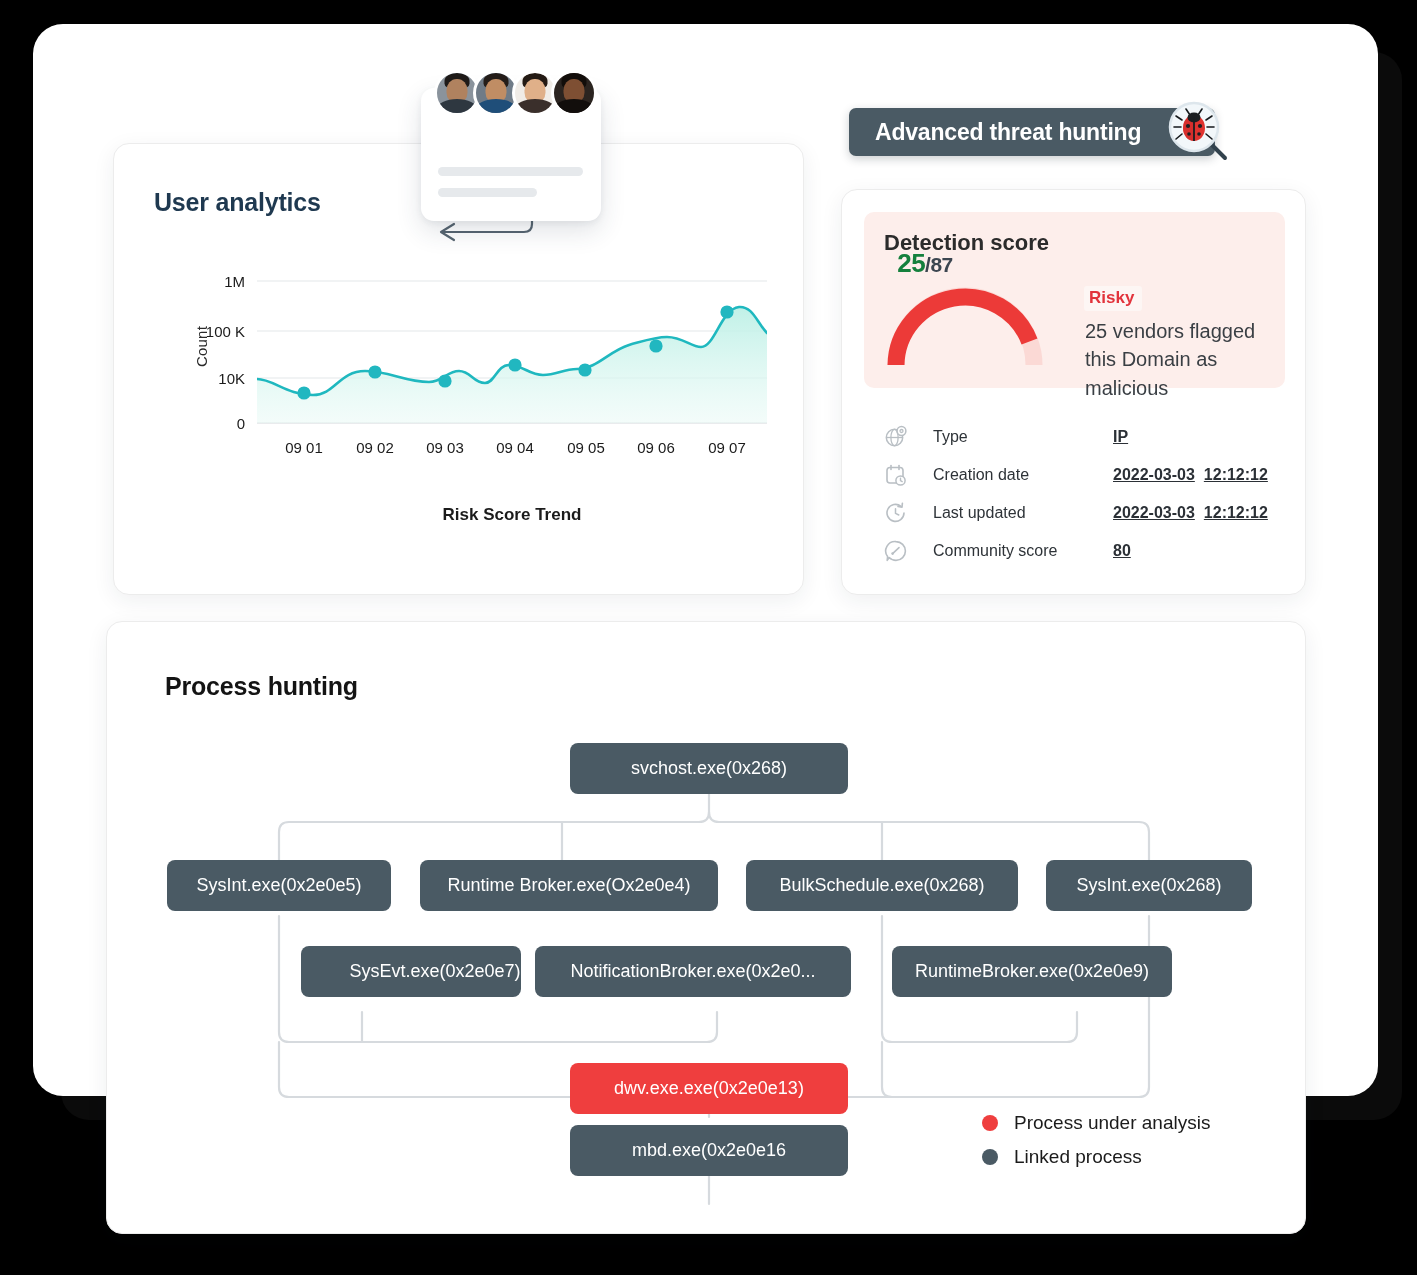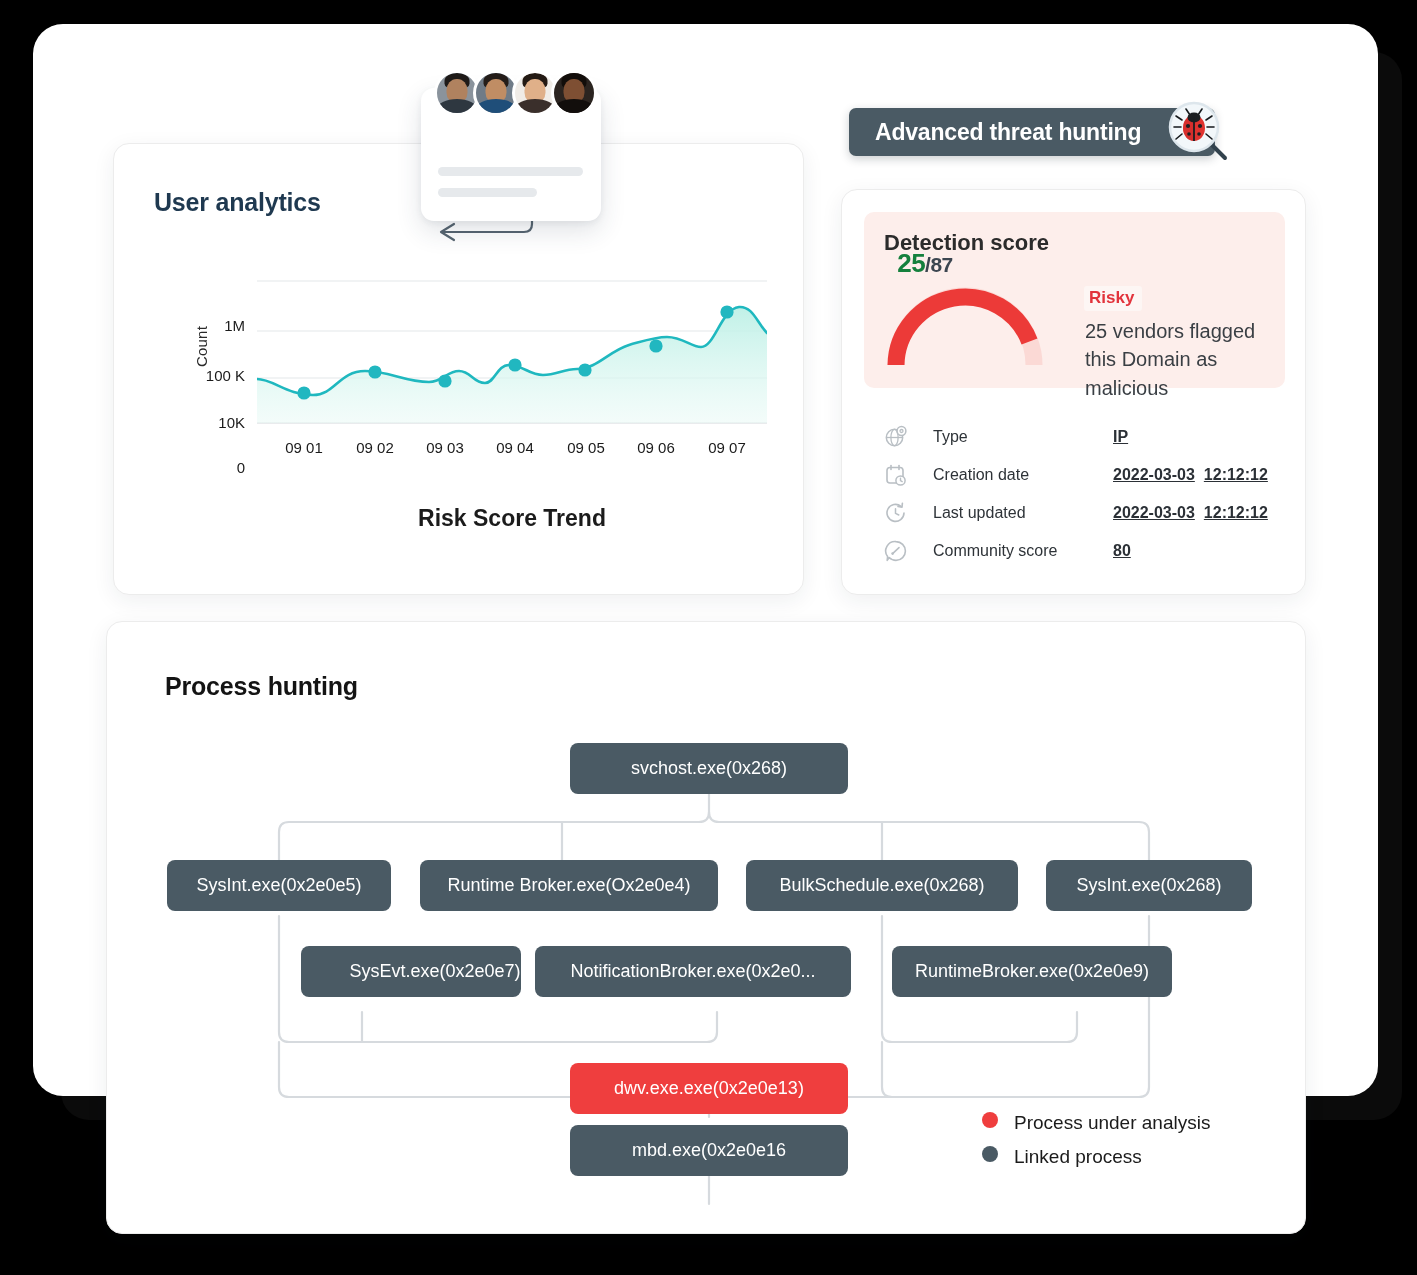--- a/index.html
+++ b/index.html
@@ -74,29 +74,28 @@
   #chart-area { position: absolute; left: 143px; top: 131px; width: 510px; height: 300px; }
   .ylab {
     position: absolute; left: -64px; top: 92px;
     transform: rotate(-90deg); transform-origin: left top;
     font-size: 15px; color: #2a2a2a; letter-spacing: .2px;
   }
   .ytick {
     position: absolute; right: 100%; margin-right: 12px;
     font-size: 15px; color: #1b1b1b; white-space: nowrap;
     transform: translateY(-50%);
-    margin-top: 44px;
   }
   .xtick {
     position: absolute; top: 164px; font-size: 15px; color: #1b1b1b;
     transform: translateX(-50%); white-space: nowrap;
   }
   .xaxis-title {
     position: absolute; left: 0; top: 230px; width: 510px; text-align: center;
-    font-size: 23px; font-weight: 700; color: #1b1b1b;
+    font-size: 17px; font-weight: 700; color: #1b1b1b;
   }
 
   
   #ath-pill {
     position: absolute; left: 849px; top: 108px;
     height: 48px; padding: 0 74px 0 26px;
     background: #4a5a64; border-radius: 7px;
     display: flex; align-items: center;
     color: #fff; font-size: 23px; font-weight: 700; letter-spacing: -.2px;
     box-shadow: 0 3px 10px rgba(25,35,45,0.22);
@@ -141,21 +140,21 @@
     font-size: 25px; font-weight: 700; color: #141414; letter-spacing: -.2px;
   }
   #tree { position: absolute; left: 0; top: 0; width: 1200px; height: 613px; }
   .node {
     position: absolute; display: flex; align-items: center; justify-content: center;
     background: #4a5a64; color: #fff; border-radius: 8px;
     font-size: 18px; height: 51px; white-space: nowrap; z-index: 3;
   }
   .node.red { background: #ef3e3e; }
   .legend { position: absolute; left: 875px; top: 490px; }
-  .leg-item { display: flex; align-items: flex-start; margin-bottom: 12px; }
+  .leg-item { display: flex; align-items: center; margin-bottom: 12px; }
   .leg-dot { width: 16px; height: 16px; border-radius: 50%; margin-right: 16px; }
   .leg-text { font-size: 19px; color: #1b1b1b; }
 </style>
 </head>
 <body>
 
 <div id="root">
   <div class="frame"></div>
 
   <div class="card" id="ua-card">

